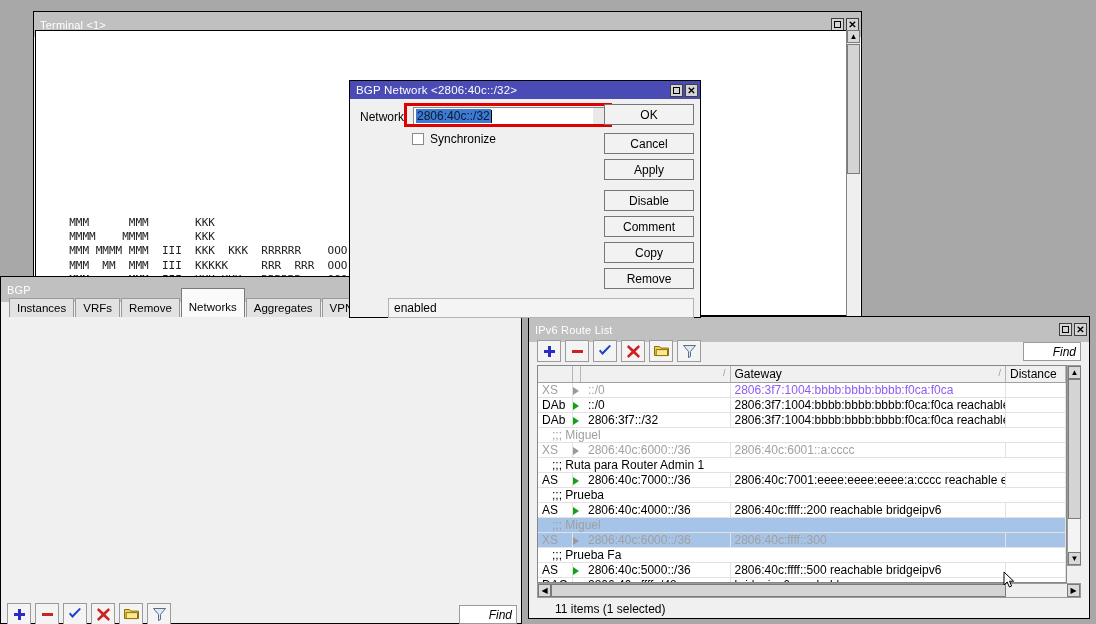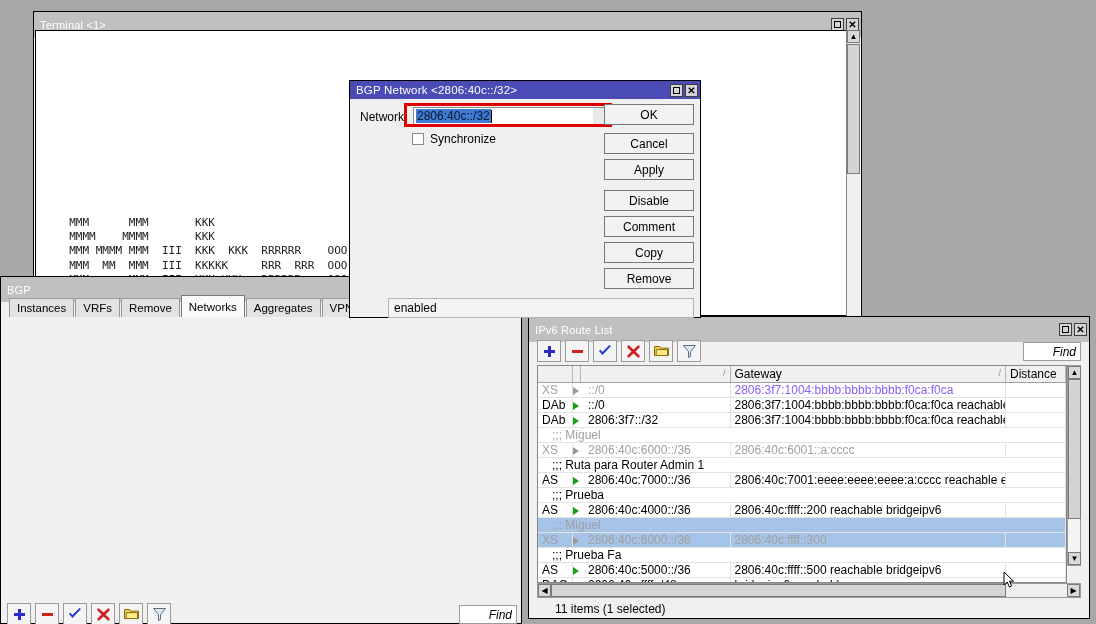--- a/index.html
+++ b/index.html
@@ -35,21 +35,21 @@
     box-sizing:border-box;display:flex;align-items:center;justify-content:center;font-size:8px;}
   .vscroll .thumb{position:absolute;left:0;top:14px;width:13px;height:130px;
     background:#d4d4d4;border:1px solid #7a7a7a;box-sizing:border-box;}
 
   
   #bgp{left:0px;top:276px;width:522px;height:348px;}
   .bgp-tabs{position:absolute;left:1px;top:18px;height:22px;display:flex;align-items:flex-end;
     padding-left:7px;box-sizing:border-box;}
   .tab{border:1px solid #9a9a9a;border-bottom:none;background:#e2e2e2;padding:3px 7px 3px 7px;
     font-size:11.5px;margin-right:1px;border-radius:1px 1px 0 0;box-sizing:border-box;color:#000;}
-  .tab.active{background:#fafafa;padding-top:5px;padding-bottom:4px;border-color:#7a7a7a;position:relative;z-index:2;}
+  .tab.active{background:#fafafa;padding-top:12px;padding-bottom:4px;border-color:#7a7a7a;position:relative;z-index:2;}
   .toolbar{position:absolute;display:flex;align-items:center;gap:4px;}
   .tbtn{width:24px;height:22px;border:1px solid #9b9b9b;background:#f4f4f4;
     display:flex;align-items:center;justify-content:center;box-sizing:border-box;}
   .find{position:absolute;height:19px;border:1px solid #9b9b9b;background:#fff;
     display:flex;align-items:center;justify-content:flex-end;padding-right:4px;box-sizing:border-box;}
   .find span{color:#000000;font-style:italic;font-size:12px;}
 
   table{border-collapse:collapse;width:100%;font-size:12px;table-layout:fixed;}
   .grid{position:absolute;background:#fff;border:1px solid #888;box-sizing:border-box;overflow:hidden;}
   th{background:#f0f0f0;border-right:1px solid #b6b6b6;border-bottom:1px solid #a0a0a0;

